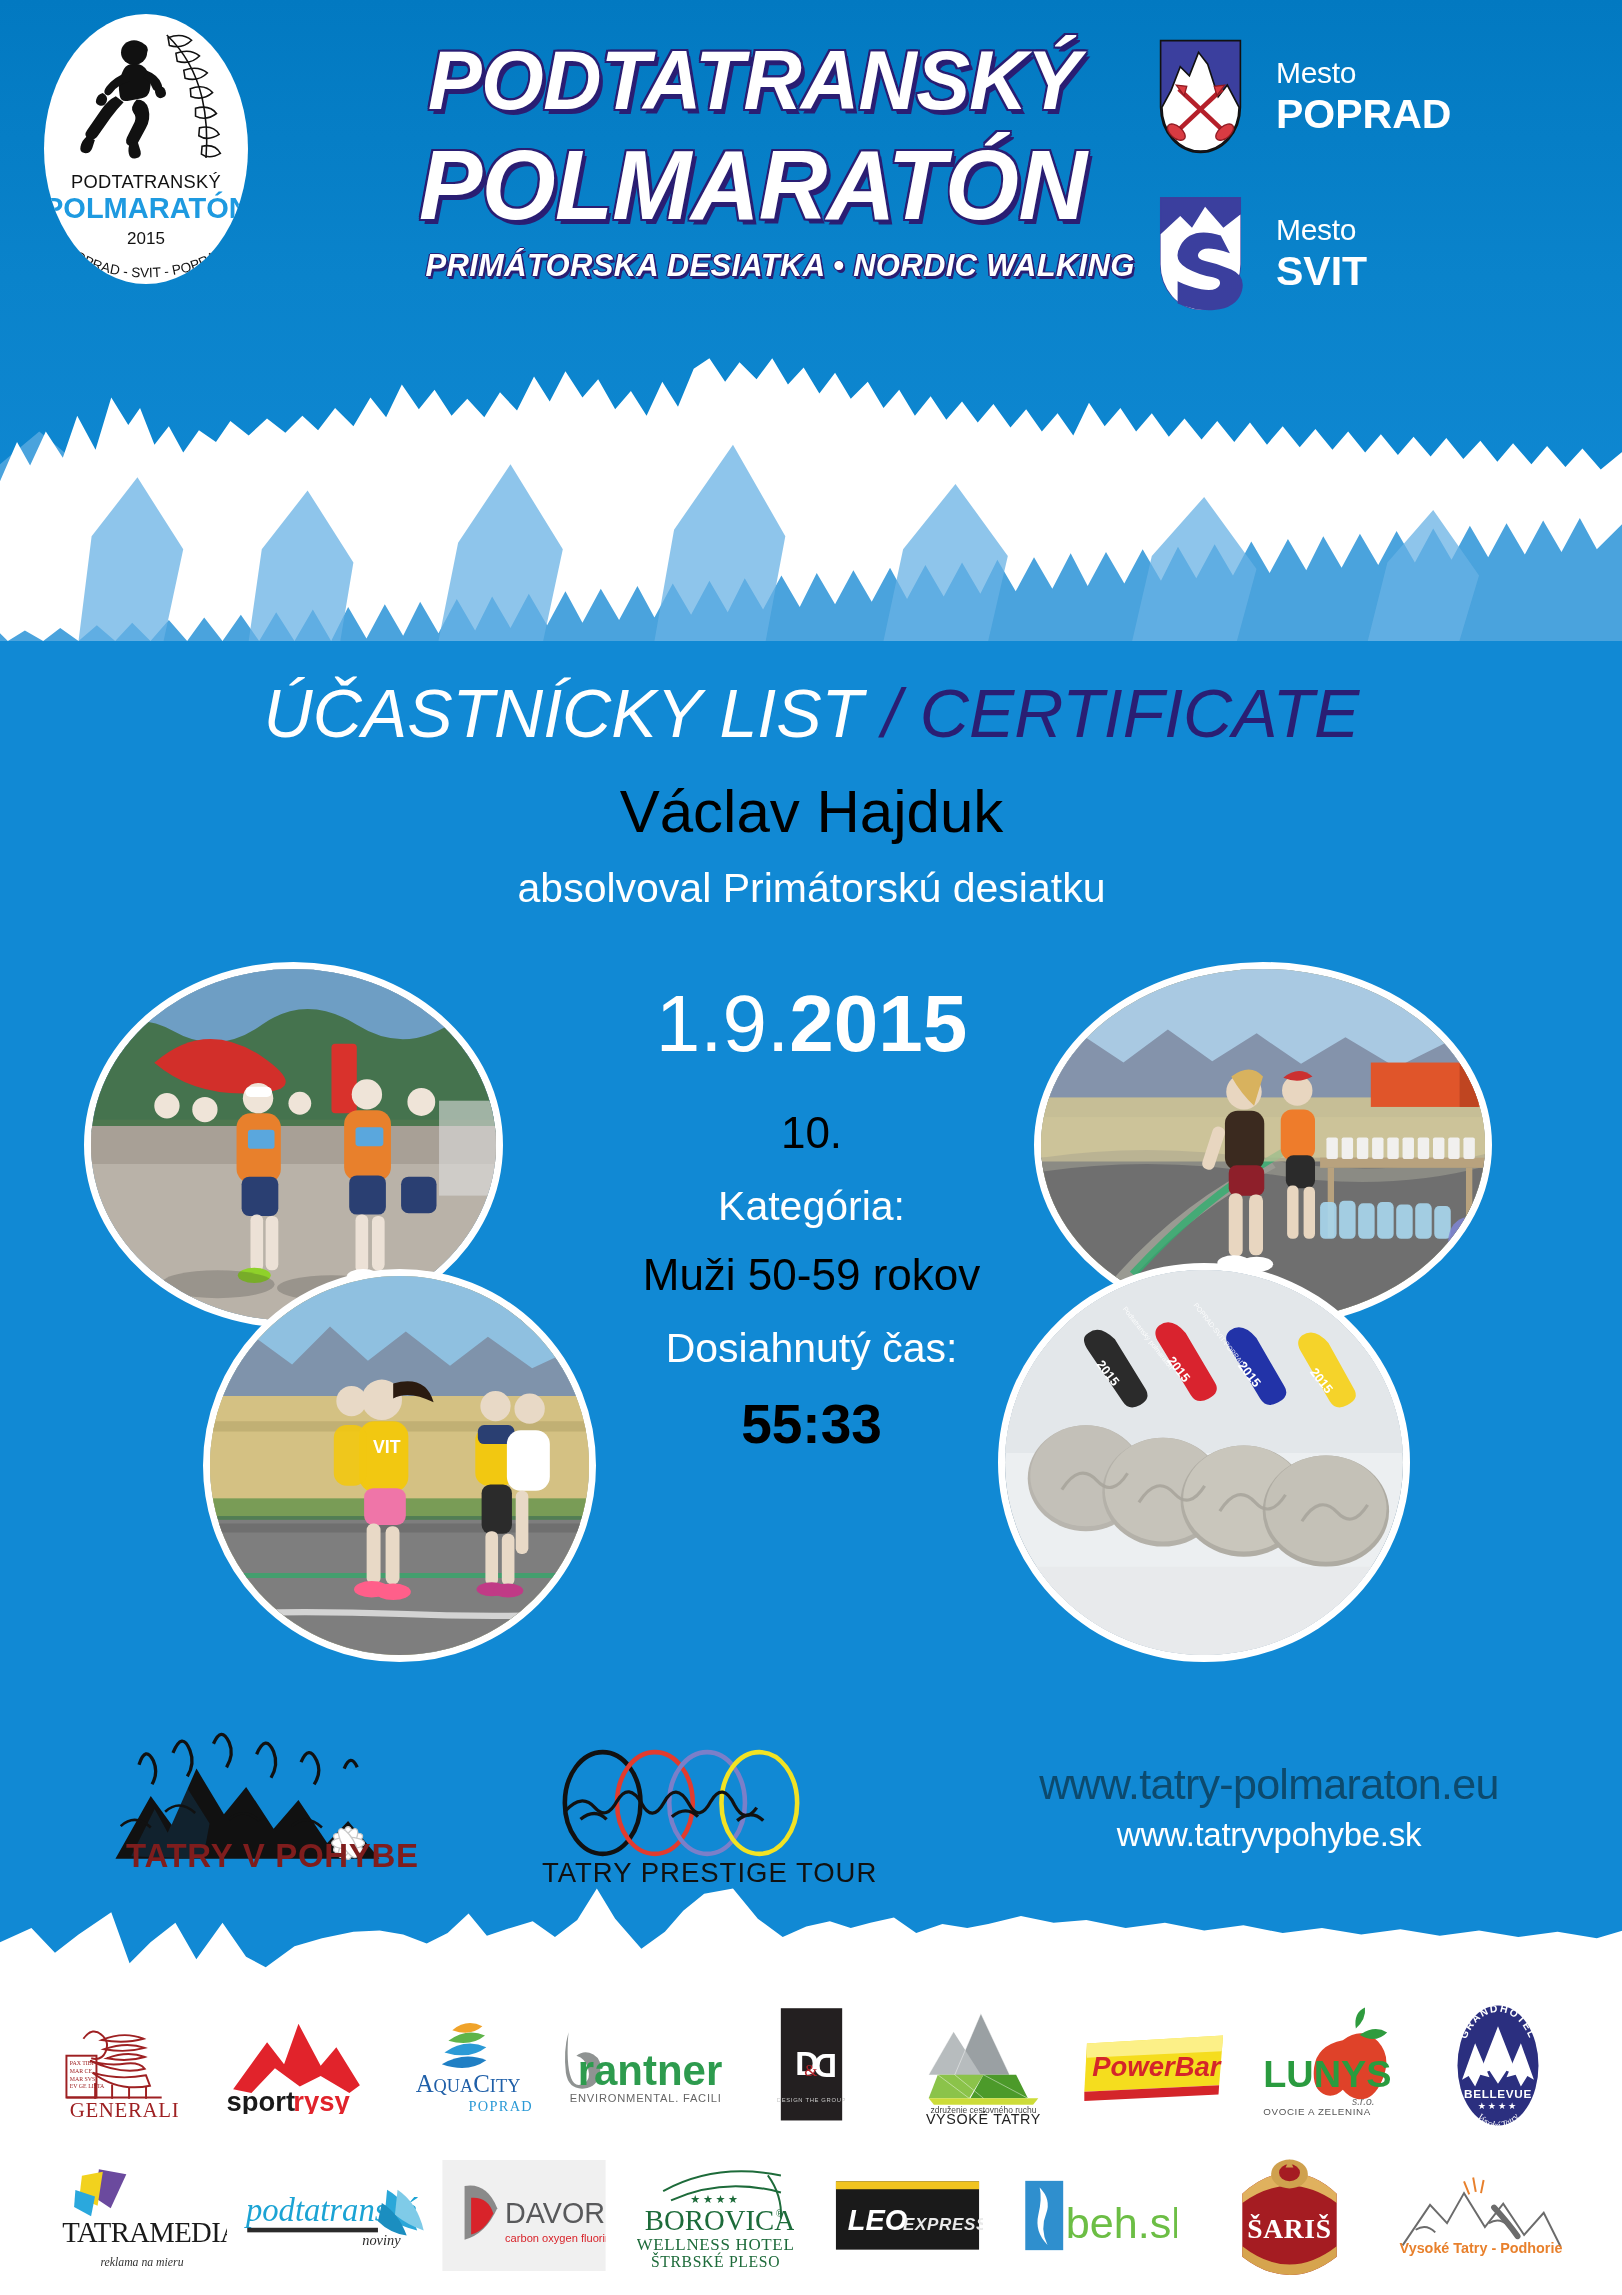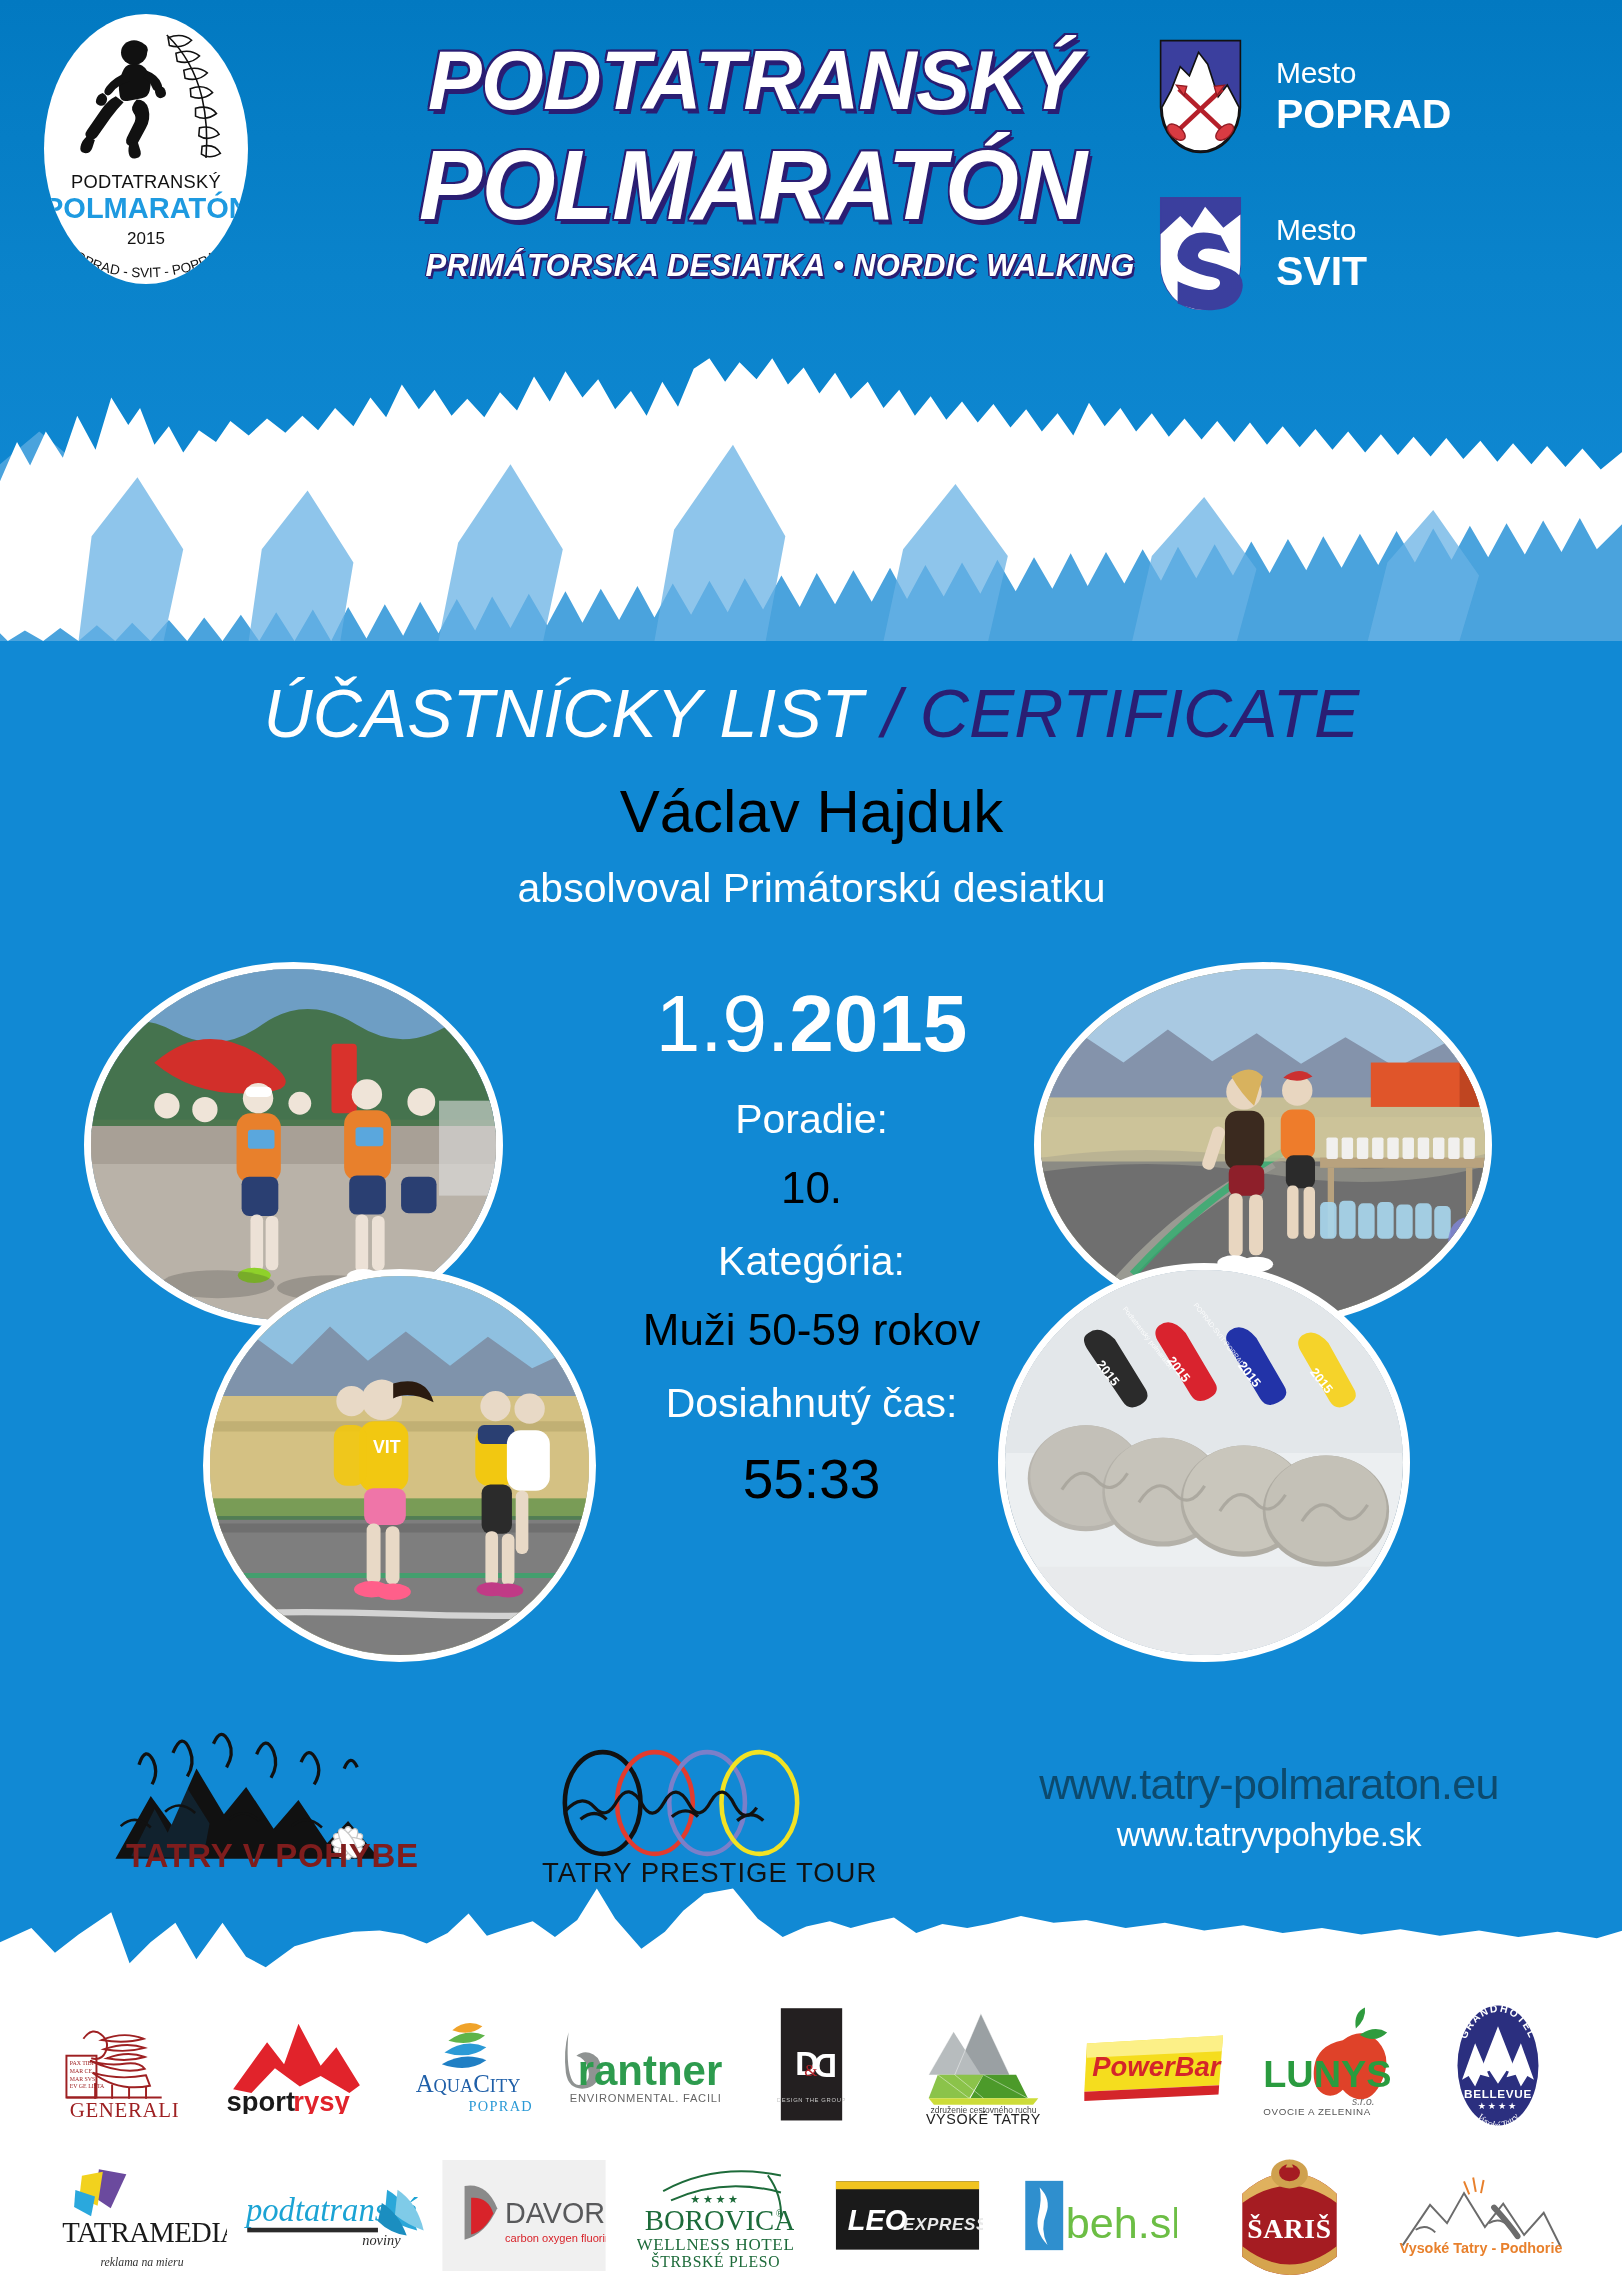--- a/index.html
+++ b/index.html
@@ -166,21 +166,21 @@
     width: 523px;
     text-align: center;
   }
   .stat-date {
     font-size: 80px; color: #ffffff; line-height: 1.05;
     margin-bottom: 26px; white-space: nowrap;
   }
   .stat-date .yr { font-weight: 700; }
   .stat-label { font-size: 41px; color: #ffffff; line-height: 1.35; }
   .stat-value { font-size: 44px; color: #000000; line-height: 1.35; }
-  .stat-value.big { font-size: 55px; }
+  .stat-value.big { font-size: 55px; font-weight: bold; }
   .sp-a { height: 10.5px; }
   .sp-b { height: 17px; }
 
   
   .photo {
     position: absolute;
     border-radius: 50%;
     border: 7.2px solid #ffffff;
     overflow: hidden;
     background: #5b7f9a;
@@ -362,21 +362,20 @@
     <span class="sk">ÚČASTNÍCKY LIST</span><span class="en"> / </span><span class="en">CERTIFICATE</span>
   </div>
 
   <div class="athlete-name">Václav Hajduk</div>
   <div class="athlete-sub">absolvoval Primátorskú desiatku</div>
 
   <div class="stats">
     <div class="stat-date">
       <span>1.9.</span><span class="yr">2015</span>
     </div>
-    <div class="stat-label">Poradie:</div>
     <div class="sp-a"></div>
     <div class="stat-value">10.</div>
     <div class="sp-b"></div>
     <div class="stat-label">Kategória:</div>
     <div class="sp-a"></div>
     <div class="stat-value">Muži 50-59 rokov</div>
     <div class="sp-b"></div>
     <div class="stat-label">Dosiahnutý čas:</div>
     <div class="sp-a"></div>
     <div class="stat-value big">55:33</div>

